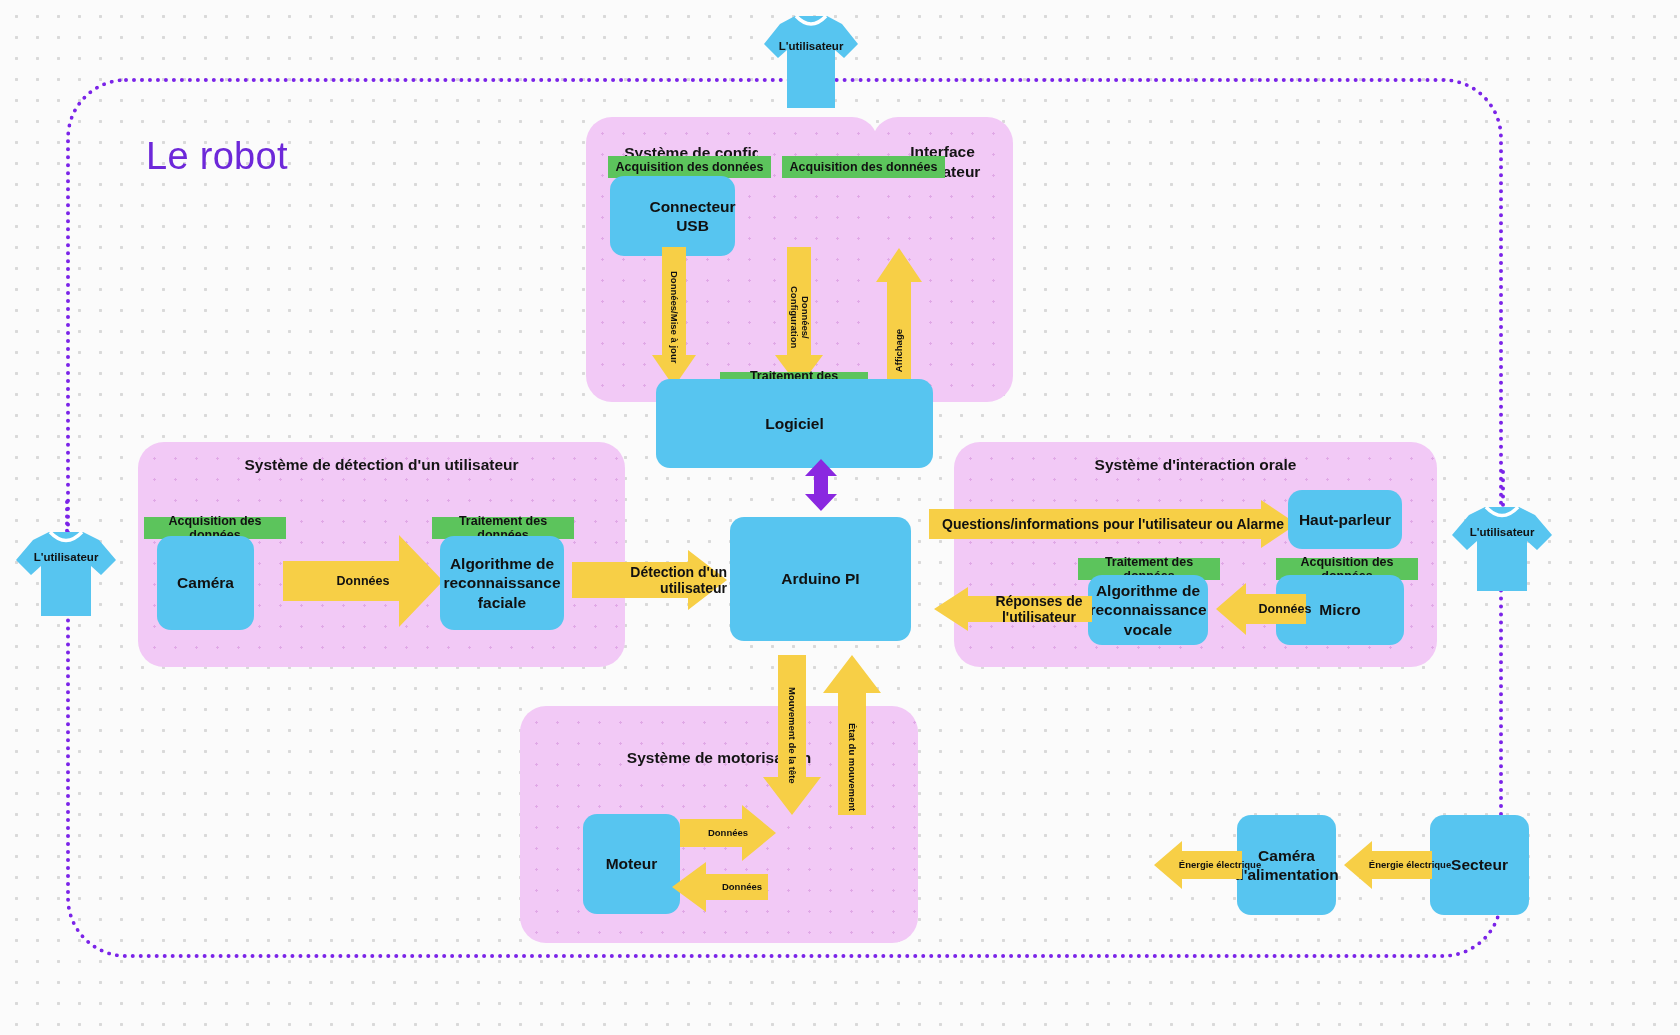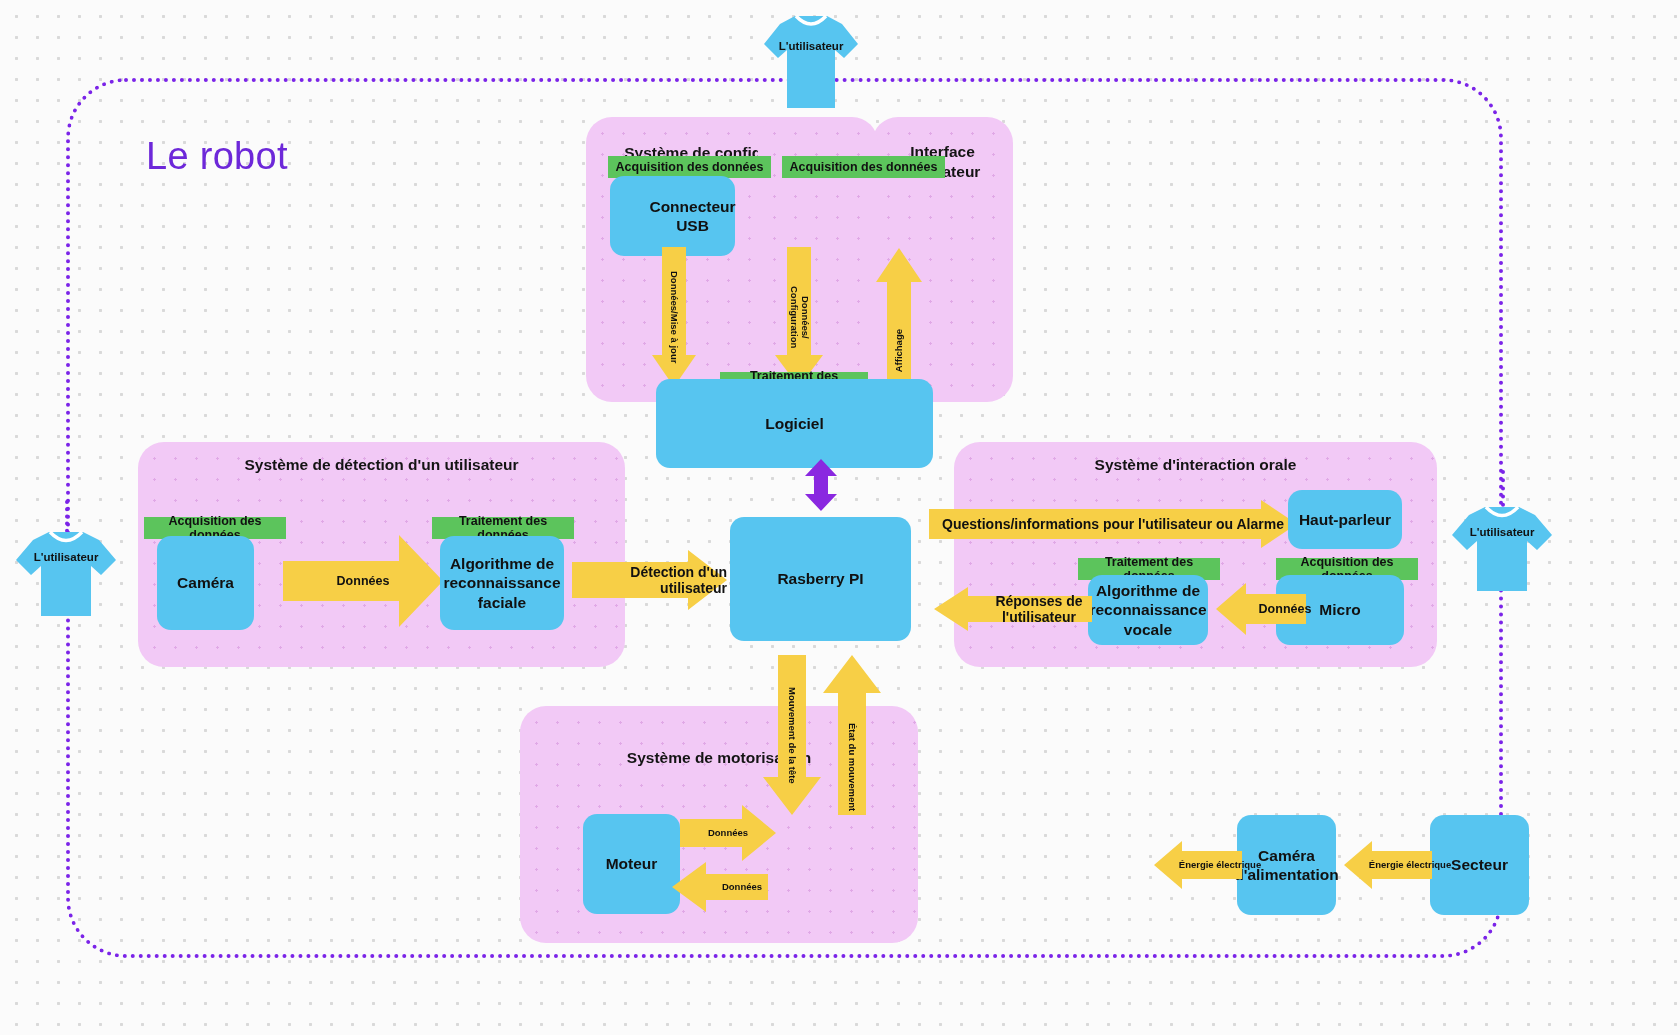--- a/index.html
+++ b/index.html
@@ -200,21 +200,21 @@
 faciale</div>
 
   <div class="arrow" style="left:572px;top:550px;width:155px;height:60px;">
     <svg width="155" height="60" viewBox="0 0 155 60">
       <path d="M0 12 L116 12 L116 0 L155 30 L116 60 L116 48 L0 48 Z" fill="#f7cf46"></path>
     </svg>
     <div class="arrow-label" style="padding-right:24px;text-align:right;">Détection d'un utilisateur</div>
   </div>
 
   <div class="abs tag" style="left:748px;top:498px;width:148px;height:22px;margin-top:36px;">Microprocesseur</div>
-  <div class="abs box" style="left:730px;top:517px;width:181px;height:124px;">Rasberry PI</div>
+  <div class="abs box" style="left:730px;top:517px;width:181px;height:124px;">Arduino PI</div>
 
   <div class="abs panel" style="left:954px;top:442px;width:483px;height:225px;">
     <div class="panel-dots"></div>
     <div class="panel-title" style="top:13px;">Système d'interaction orale</div>
   </div>
 
   <div class="arrow" style="left:929px;top:500px;width:368px;height:48px;">
     <svg width="368" height="48" viewBox="0 0 368 48">
       <path d="M0 9 L332 9 L332 0 L368 24 L332 48 L332 39 L0 39 Z" fill="#f7cf46"></path>
     </svg>

